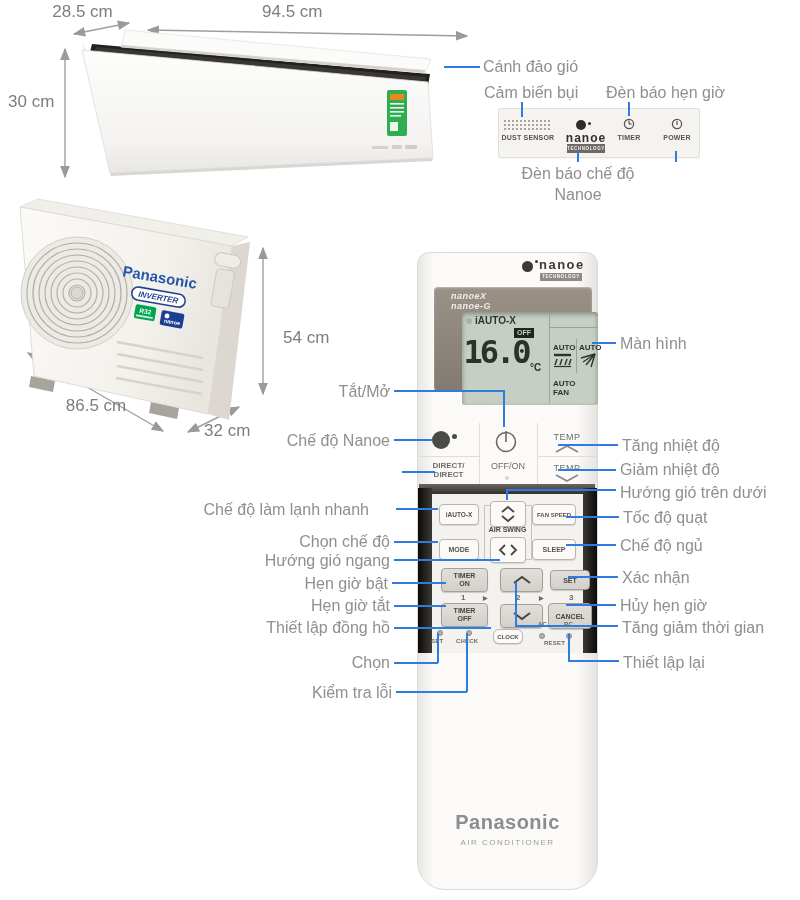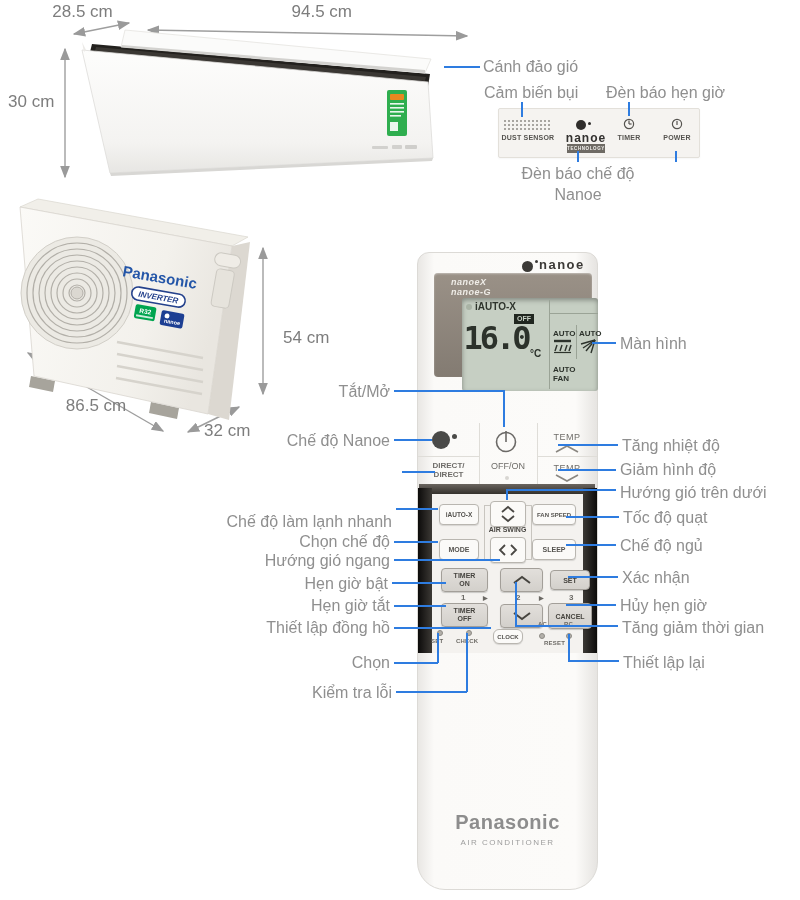--- a/index.html
+++ b/index.html
@@ -47,21 +47,21 @@
       <line x1="74" y1="34" x2="129" y2="23" marker-start="url(#ah)" marker-end="url(#ah)"></line>
       <line x1="148" y1="30" x2="467" y2="36" marker-start="url(#ah)" marker-end="url(#ah)"></line>
       <line x1="65" y1="49" x2="65" y2="177" marker-start="url(#ah)" marker-end="url(#ah)"></line>
       <line x1="263" y1="248" x2="263" y2="394" marker-start="url(#ah)" marker-end="url(#ah)"></line>
       <line x1="28" y1="353" x2="163" y2="431" marker-start="url(#ah)" marker-end="url(#ah)"></line>
       <line x1="188" y1="432" x2="239" y2="407" marker-start="url(#ah)" marker-end="url(#ah)"></line>
     </g>
   </svg>
 
   <div class="dim lblc" style="left:40px;top:2px;width:85px;text-align:center;">28.5 cm</div>
-  <div class="dim lblc" style="left:262px;top:2px;width:90px;text-align:right;">94.5 cm</div>
+  <div class="dim lblc" style="left:262px;top:2px;width:90px;text-align:left;">94.5 cm</div>
   <div class="dim" style="left:8px;top:92px;">30 cm</div>
   <div class="dim" style="left:283px;top:328px;">54 cm</div>
   <div class="dim lblc" style="left:28px;top:396px;width:72px;text-align:center;margin-left:32px;">86.5 cm</div>
   <div class="dim" style="left:204px;top:421px;">32 cm</div>
 
   <svg class="abs" style="left:50px;top:20px;" width="430" height="175" viewBox="0 0 430 175">
     <defs>
       <linearGradient id="inbody" x1="0" y1="0" x2="0" y2="1">
         <stop offset="0" stop-color="#fdfdfc"></stop>
           <stop offset="0.75" stop-color="#f4f3f1"></stop>
@@ -191,21 +191,21 @@
   <div class="clv" style="left:577px;top:151px;height:11px;"></div>
   <div class="clv" style="left:675px;top:151px;height:11px;"></div>
 
   <div id="remote">
 
     <div class="abs" style="left:104px;top:8px;width:11px;height:11px;border-radius:50%;background:#3c3a37;"></div>
     <div class="abs" style="left:117px;top:7px;width:3px;height:3px;border-radius:50%;background:#3c3a37;"></div>
     <div class="abs" style="left:121px;top:4px;font-size:13px;font-weight:bold;color:#3c3a37;letter-spacing:1.5px;">nanoe</div>
     <div class="abs" style="left:122px;top:20px;width:42px;height:8px;background:#8f8b85;color:#fbfaf8;font-size:4.5px;font-weight:bold;text-align:center;line-height:8px;letter-spacing:0.6px;">TECHNOLOGY</div>
 
-    <div class="abs" style="left:16px;top:20px;width:158px;height:104px;border-radius:4px;background:linear-gradient(180deg,#9a9187,#837b72);box-shadow:inset 0 1px 2px rgba(255,255,255,0.4);">
+    <div class="abs" style="left:16px;top:34px;width:158px;height:104px;border-radius:4px;background:linear-gradient(180deg,#9a9187,#837b72);box-shadow:inset 0 1px 2px rgba(255,255,255,0.4);">
       <div class="abs" style="left:17px;top:4px;font-size:9px;font-weight:bold;font-style:italic;color:#efece7;letter-spacing:0.5px;">nanoeX</div>
       <div class="abs" style="left:17px;top:14px;font-size:9px;font-weight:bold;font-style:italic;color:#efece7;letter-spacing:0.5px;">nanoe-G</div>
 
       <div class="abs" style="left:28px;top:25px;width:136px;height:93px;background:#c6cfc3;border-radius:3px;box-shadow:inset 0 2px 5px rgba(0,0,0,0.35);">
         <div class="abs" style="left:4px;top:6px;width:6px;height:6px;border-radius:50%;background:#a9b3a5;"></div>
         <div class="abs" style="left:13px;top:3px;font-size:10px;font-weight:bold;color:#2f352d;">iAUTO-X</div>
         <div class="abs" style="left:52px;top:16px;width:20px;height:10px;background:#20261f;color:#c6cfc3;font-size:7px;font-weight:bold;text-align:center;line-height:10px;">OFF</div>
         <div class="abs seg" style="left:0px;top:21px;width:68px;text-align:center;font-size:32px;font-weight:bold;letter-spacing:-3px;color:#2c322b;">16.0</div>
         <div class="abs" style="left:68px;top:50px;font-size:10px;font-weight:bold;color:#2c322b;">°C</div>
         <div class="abs" style="left:87px;top:2px;width:1px;height:89px;background:#9aa396;"></div>
@@ -329,21 +329,21 @@
     <div class="tinytxt" style="left:38px;top:385px;">CHECK</div>
     <div class="rbtn" style="left:75px;top:376px;width:28px;height:13px;font-size:6px;border-radius:6px;">CLOCK</div>
     <div class="tinytxt" style="left:126px;top:387px;">RESET</div>
 
     <div class="abs" style="left:0;top:558px;width:179px;text-align:center;font-size:20px;font-weight:bold;color:#8d8d8d;letter-spacing:0.5px;">Panasonic</div>
     <div class="abs" style="left:0;top:585px;width:179px;text-align:center;font-size:8px;color:#9d9d9d;letter-spacing:1.5px;">AIR CONDITIONER</div>
   </div>
 
   <div class="lbl lblr" style="right:410px;top:383px;">Tắt/Mở</div>
   <div class="lbl lblr" style="right:410px;top:432px;">Chế độ Nanoe</div>
-  <div class="lbl lblr" style="right:408px;top:501px;margin-top:12px;">Chế độ làm lạnh nhanh</div>
+  <div class="lbl lblr" style="right:431px;top:501px;">Chế độ làm lạnh nhanh</div>
   <div class="lbl lblr" style="right:410px;top:533px;">Chọn chế độ</div>
   <div class="lbl lblr" style="right:410px;top:552px;">Hướng gió ngang</div>
   <div class="lbl lblr" style="right:412px;top:575px;">Hẹn giờ bật</div>
   <div class="lbl lblr" style="right:410px;top:597px;">Hẹn giờ tắt</div>
   <div class="lbl lblr" style="right:410px;top:619px;">Thiết lập đồng hồ</div>
   <div class="lbl lblr" style="right:410px;top:654px;">Chọn</div>
   <div class="lbl lblr" style="right:408px;top:684px;">Kiểm tra lỗi</div>
 
   <div class="clh" style="left:394px;top:390px;width:111px;"></div>
   <div class="clv" style="left:503px;top:390px;height:37px;"></div>
@@ -355,21 +355,21 @@
   <div class="clh" style="left:392px;top:582px;width:54px;"></div>
   <div class="clh" style="left:394px;top:605px;width:52px;"></div>
   <div class="clh" style="left:394px;top:627px;width:97px;"></div>
   <div class="clh" style="left:394px;top:662px;width:44px;"></div>
   <div class="clv" style="left:437px;top:633px;height:30px;"></div>
   <div class="clh" style="left:396px;top:691px;width:71px;"></div>
   <div class="clv" style="left:466px;top:633px;height:59px;"></div>
 
   <div class="lbl" style="left:620px;top:335px;">Màn hình</div>
   <div class="lbl" style="left:622px;top:437px;">Tăng nhiệt độ</div>
-  <div class="lbl" style="left:620px;top:461px;">Giảm hình độ</div>
+  <div class="lbl" style="left:620px;top:461px;">Giảm nhiệt độ</div>
   <div class="lbl" style="left:620px;top:484px;">Hướng gió trên dưới</div>
   <div class="lbl" style="left:623px;top:509px;">Tốc độ quạt</div>
   <div class="lbl" style="left:620px;top:537px;">Chế độ ngủ</div>
   <div class="lbl" style="left:622px;top:569px;">Xác nhận</div>
   <div class="lbl" style="left:620px;top:597px;">Hủy hẹn giờ</div>
   <div class="lbl" style="left:622px;top:619px;">Tăng giảm thời gian</div>
   <div class="lbl" style="left:623px;top:654px;">Thiết lập lại</div>
 
   <div class="clh" style="left:592px;top:342px;width:24px;"></div>
   <div class="clh" style="left:558px;top:444px;width:60px;"></div>

